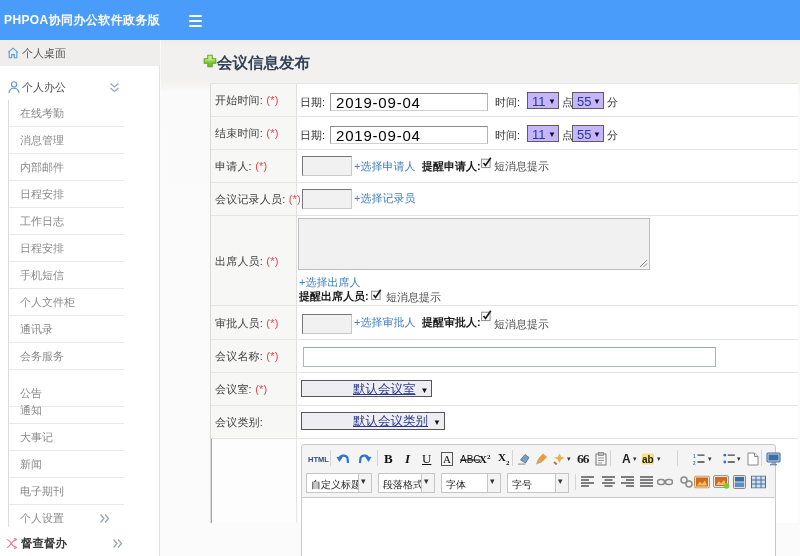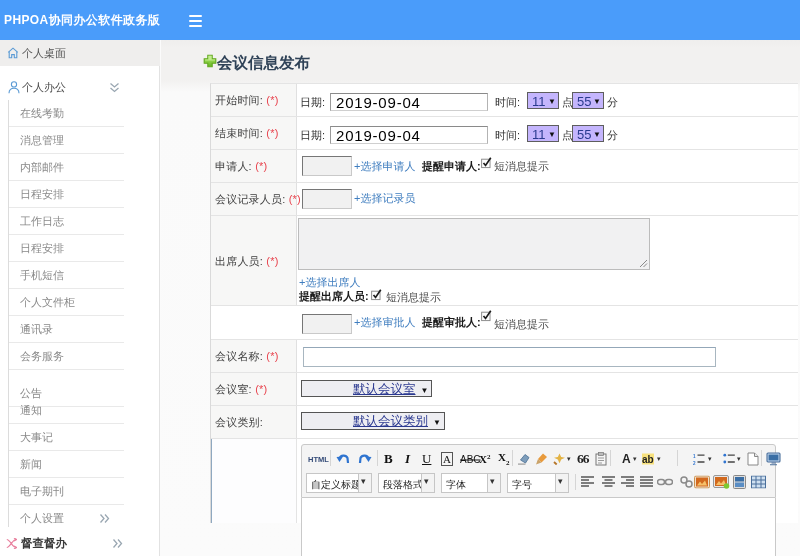--- a/index.html
+++ b/index.html
@@ -220,20 +220,23 @@
         <span class="boldt" style="left:1px;top:73px">提醒出席人员: </span>
         <svg class="cbx" style="left:72px;top:71px" width="21" height="15" viewBox="0 0 21 15">
             <rect x="1" y="4.5" width="9" height="9" fill="#fdfdfd" stroke="#878787" stroke-width="1"></rect>
             <path d="M3 8.6 L5.2 11.2 L10.8 3" fill="none" stroke="#1c1c1c" stroke-width="1.8"></path>
           </svg>
         <span class="ntext" style="left:88px;top:74px">短消息提示</span>
       </div>
     </div>
 
     <div class="frow" style="height:34px">
+      <div class="lcell">
+          <div class="lt">审批人员: <span class="star">(*)</span></div>
+        </div>
       <div class="ccell">
         <div class="sinput" style="left:4px;top:8px"></div>
         <span class="link" style="left:56px;top:9px">+选择审批人</span>
         <span class="boldt" style="left:124px;top:9px">提醒审批人: </span>
         <svg class="cbx" style="left:182px;top:2px" width="21" height="15" viewBox="0 0 21 15">
             <rect x="1" y="4.5" width="9" height="9" fill="#fdfdfd" stroke="#878787" stroke-width="1"></rect>
             <path d="M3 8.6 L5.2 11.2 L10.8 3" fill="none" stroke="#1c1c1c" stroke-width="1.8"></path>
           </svg>
         <span class="ntext" style="left:196px;top:11px">短消息提示</span>
       </div>

